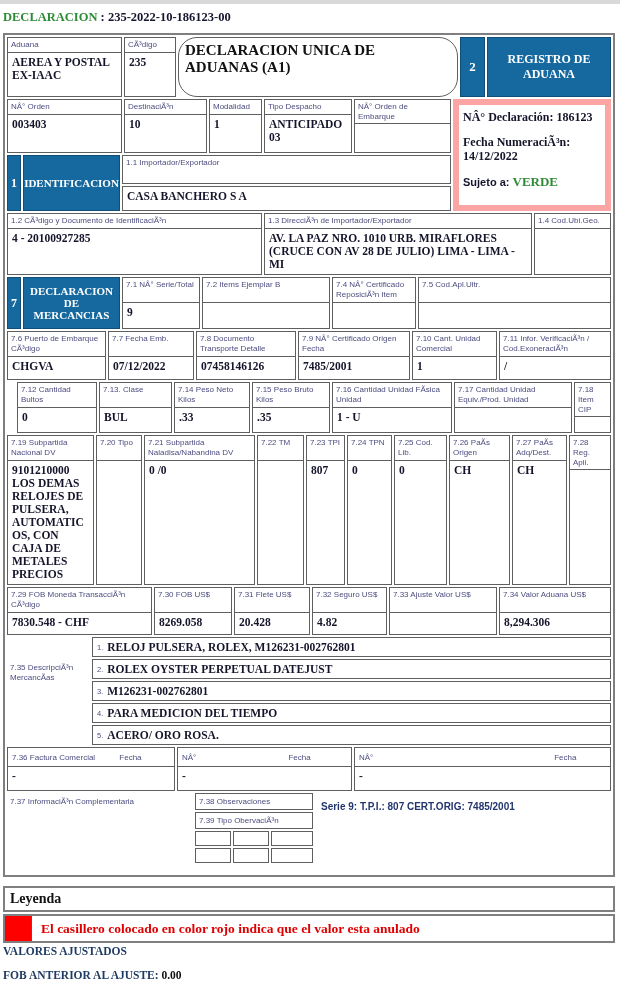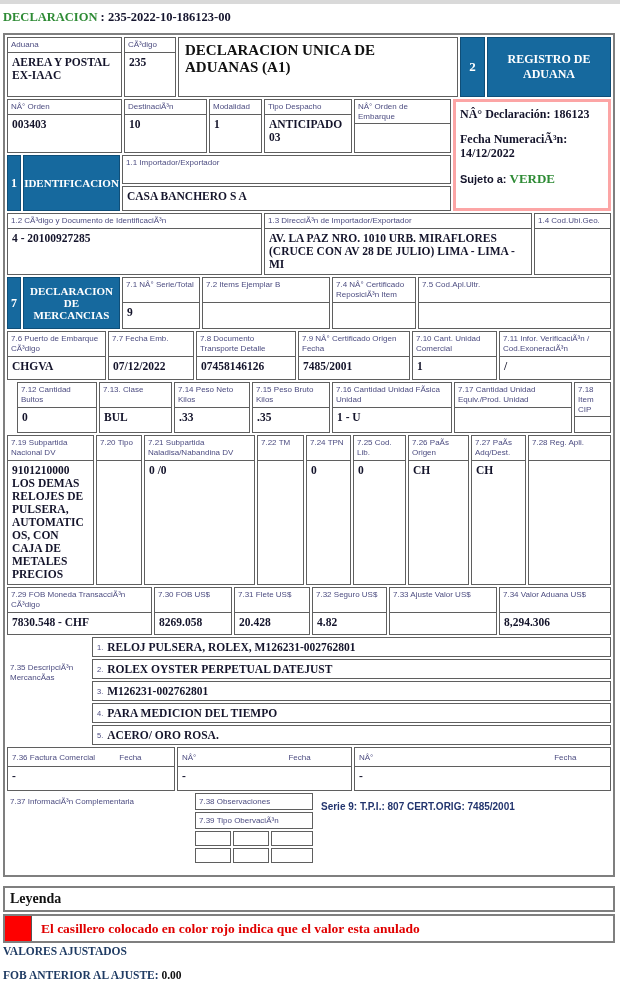--- a/index.html
+++ b/index.html
@@ -8,21 +8,21 @@
   .doc-header{margin:6px 0 8px 3px;font:bold 12.5px "Liberation Serif",serif;color:#15152e;}
   .doc-header .green{color:#2e8b35;}
   .form{margin-left:3px;width:612px;border:2px solid #7f7f7f;background:#fff;padding:2px;display:flex;flex-direction:column;gap:2px;box-sizing:border-box;}
   .row{display:flex;gap:2px;}
   .c{border:1px solid #5f5f5f;display:flex;flex-direction:column;box-sizing:border-box;background:#fff;}
   .lbl{font:8px "Liberation Sans",sans-serif;color:#4c4c80;padding:2px 3px 1px 3px;border-bottom:1px solid #5f5f5f;min-height:11px;line-height:10px;}
   .l2 .lbl{min-height:21px;}
   .val{font:bold 11.5px "Liberation Serif",serif;color:#14142b;padding:3px 4px;flex:1;line-height:13px;word-wrap:break-word;}
   .blue{background:#16699e;color:#fff;font:bold 11px "Liberation Serif",serif;display:flex;align-items:center;justify-content:center;text-align:center;border:1px solid #0f4e78;box-sizing:border-box;padding:2px;}
   .titlecell{border:1px solid #5f5f5f;box-sizing:border-box;padding:4px 6px;font:bold 15px "Liberation Serif",serif;color:#111;}
-  .panel{border:3px solid #fca5a5;width:158px;box-sizing:border-box;padding:5px 4px;display:flex;flex-direction:column;gap:11px;font:bold 12px "Liberation Serif",serif;color:#14142b;line-height:14px;}
+  .panel{border:6px solid #fca5a5;width:158px;box-sizing:border-box;padding:5px 4px;display:flex;flex-direction:column;gap:11px;font:bold 12px "Liberation Serif",serif;color:#14142b;line-height:14px;}
   .panel .sujeto{font:bold 11px "Liberation Sans",sans-serif;color:#14142b;}
   .panel .verde{font:bold 13px "Liberation Serif",serif;color:#2e8b35;}
   .itembox{border:1px solid #5f5f5f;display:flex;align-items:center;gap:4px;padding:3px 4px;box-sizing:border-box;min-height:20px;}
   .itemnum{font:7.5px "Liberation Sans",sans-serif;color:#4c4c80;}
   .itemtxt{font:bold 11.5px "Liberation Serif",serif;color:#14142b;}
   .klbl{display:flex;font:8px "Liberation Sans",sans-serif;color:#4c4c80;padding:3px 4px;border-bottom:1px solid #5f5f5f;min-height:12px;align-items:center;}
   .minibox{border:1px solid #5f5f5f;box-sizing:border-box;}
   .serie{font:bold 10px "Liberation Sans",sans-serif;color:#23356e;padding:8px 6px;}
   .leyenda-box{margin:9px 0 0 3px;width:612px;border:2px solid #7f7f7f;box-sizing:border-box;padding:3px 5px;font:bold 14px "Liberation Serif",serif;color:#111;}
   .red-band{margin:2px 0 0 3px;width:612px;border:2px solid #7f7f7f;box-sizing:border-box;display:flex;align-items:center;height:29px;}
@@ -44,21 +44,21 @@
 
   <div class="row">
     <div class="c" style="width:115px;height:60px;">
       <div class="lbl">Aduana</div>
       <div class="val">AEREA Y POSTAL EX-IAAC</div>
     </div>
     <div class="c" style="width:52px;">
       <div class="lbl">CÃ³digo</div>
       <div class="val">235</div>
     </div>
-    <div class="titlecell" style="width:280px;box-sizing:border-box;">DECLARACION UNICA DE ADUANAS  (A1)</div>
+    <div class="titlecell" style="width:280px;box-sizing:border-box;border-radius:19px;">DECLARACION UNICA DE ADUANAS  (A1)</div>
     <div class="blue" style="width:25px;font-size:13px;">2</div>
     <div class="blue" style="flex:1;font-size:12px;">REGISTRO DE ADUANA</div>
   </div>
 
   <div class="row">
     <div style="flex:1;display:flex;flex-direction:column;gap:2px;">
       <div class="row" style="height:54px;">
         <div class="c" style="width:115px;">
           <div class="lbl">NÂ° Orden</div>
           <div class="val">003403</div>
@@ -203,20 +203,24 @@
       <div class="lbl">7.20 Tipo</div>
       <div class="val"></div>
     </div>
     <div class="c" style="width:111px;">
       <div class="lbl">7.21 Subpartida Naladisa/Nabandina DV</div>
       <div class="val">0 /0</div>
     </div>
     <div class="c" style="width:47px;">
       <div class="lbl">7.22 TM</div>
       <div class="val"></div>
+    </div>
+    <div class="c" style="width:39px;">
+      <div class="lbl">7.23 TPI</div>
+      <div class="val">807</div>
     </div>
     <div class="c" style="width:45px;">
       <div class="lbl">7.24 TPN</div>
       <div class="val">0</div>
     </div>
     <div class="c" style="width:53px;">
       <div class="lbl">7.25 Cod. Lib.</div>
       <div class="val">0</div>
     </div>
     <div class="c" style="width:61px;">

